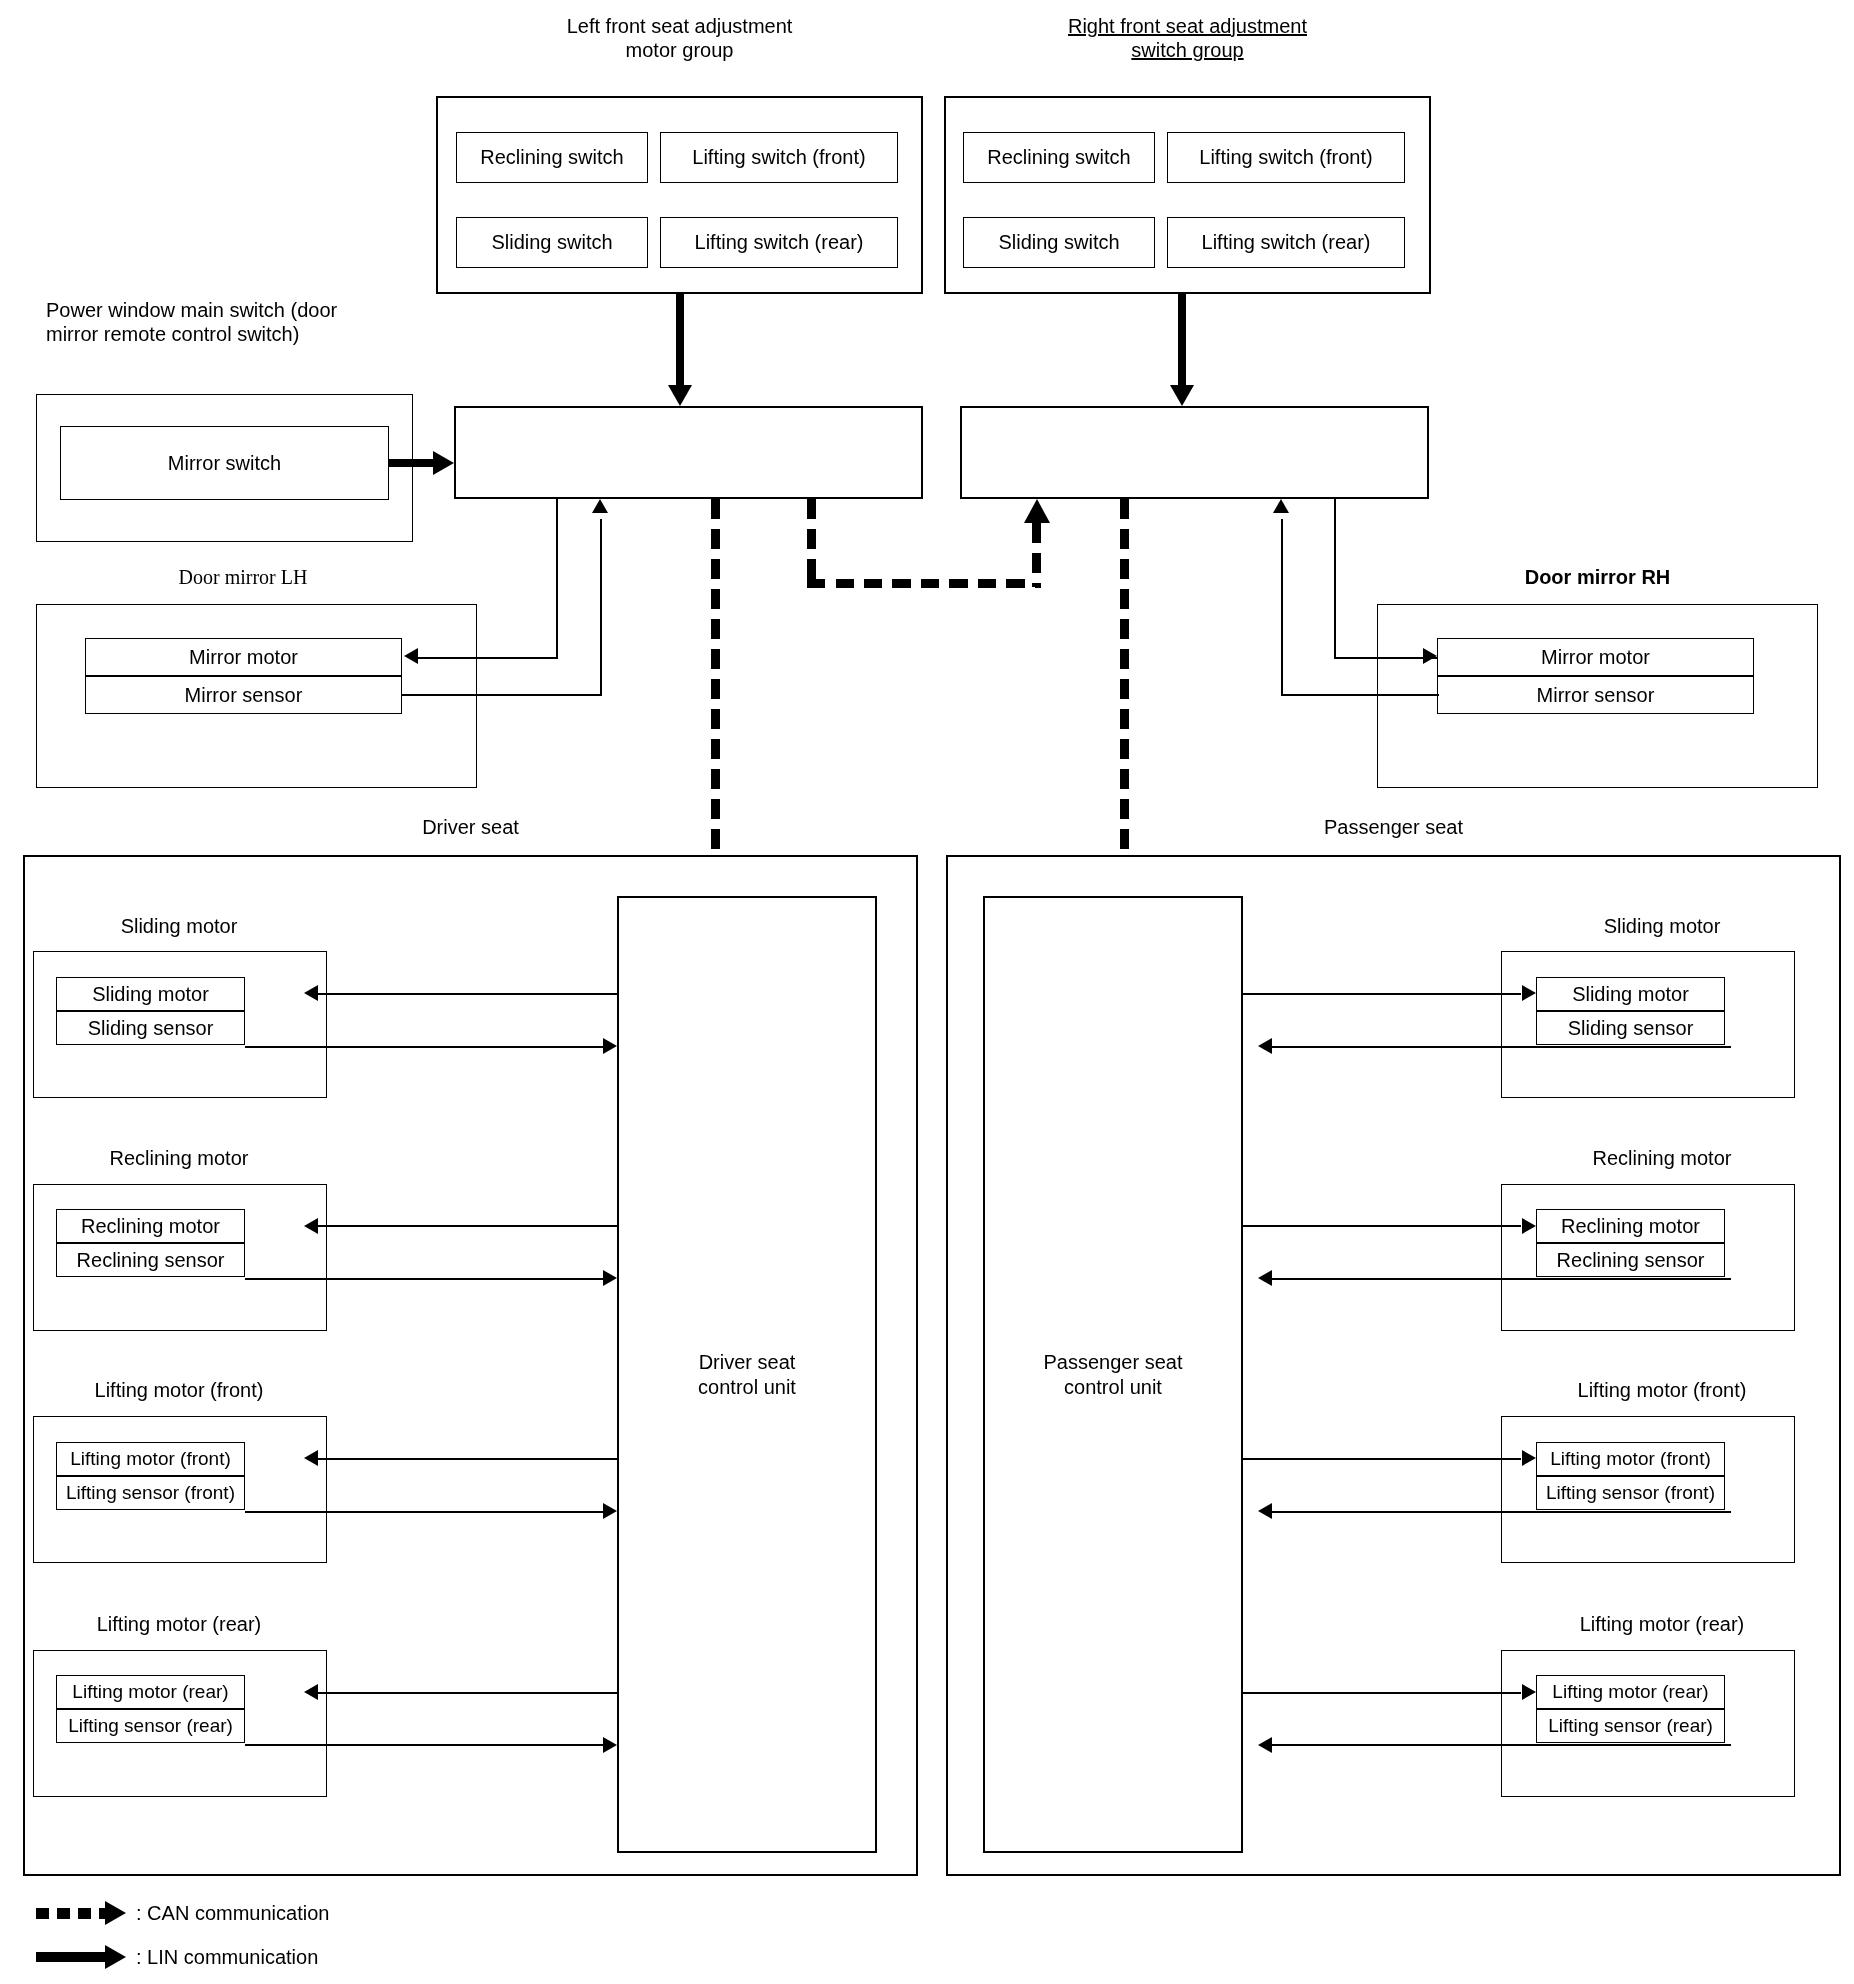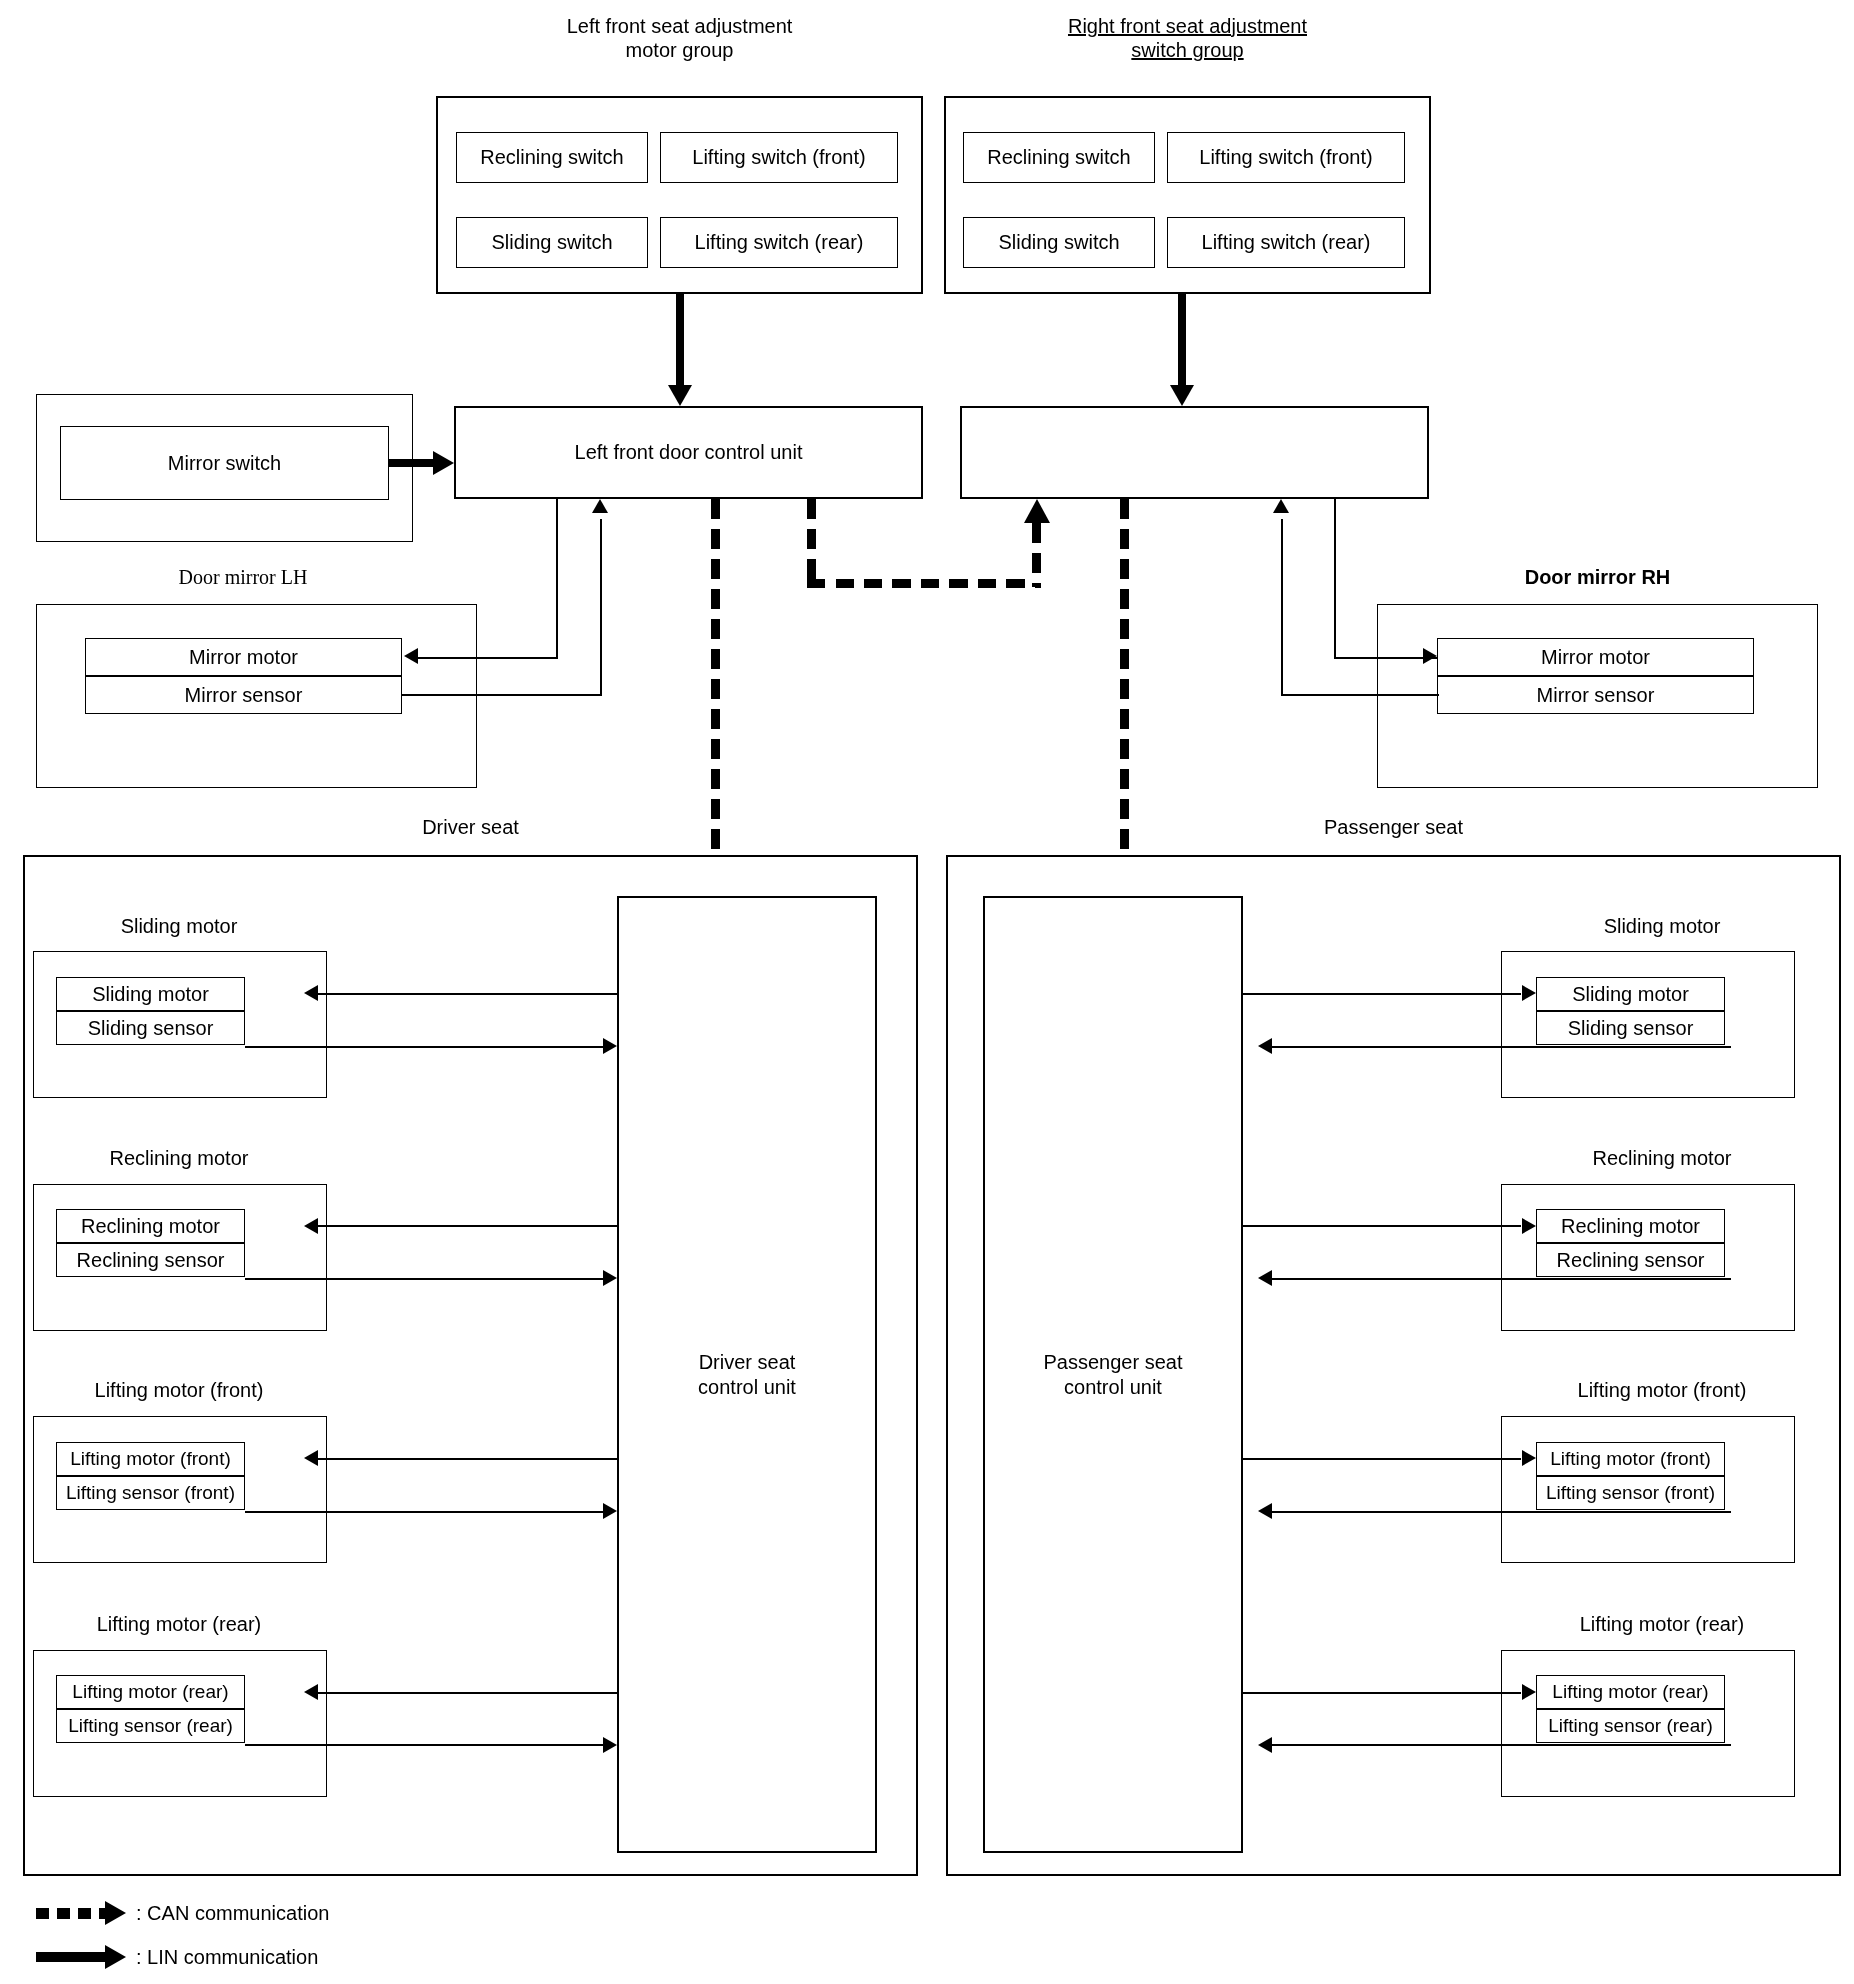--- a/index.html
+++ b/index.html
@@ -125,29 +125,30 @@
 
   <div class="box thin" style="left:1167px; top:217px; width:238px; height:51px;"></div>
   <div class="boxtext" style="left:1167px; top:217px; width:238px; height:51px;">Lifting switch (rear)</div>
 
   <div class="lin-v" style="left:676px; top:294px; height:91px;"></div>
   <div class="lin-ah-d" style="left:668px; top:385px;"></div>
 
   <div class="lin-v" style="left:1178px; top:294px; height:91px;"></div>
   <div class="lin-ah-d" style="left:1170px; top:385px;"></div>
 
+  <div class="caption left" style="left:46px; top:298px; width:422px;">Power window main switch (door
+mirror remote control switch)</div>
   <div class="box thin" style="left:36px; top:394px; width:377px; height:148px;"></div>
   <div class="box thin" style="left:60px; top:426px; width:329px; height:74px;"></div>
   <div class="boxtext" style="left:60px; top:426px; width:329px; height:74px;">Mirror switch</div>
 
   <div class="lin-h" style="left:388px; top:459px; width:45px;"></div>
   <div class="lin-ah-r" style="left:433px; top:451px;"></div>
 
   <div class="box thick" style="left:454px; top:406px; width:469px; height:93px;"></div>
-  <div class="boxtext" style="left:454px; top:406px; width:469px; height:93px;">Left front door control unit</div>
 
   <div class="box thick" style="left:960px; top:406px; width:469px; height:93px;"></div>
 
   <div class="can-v" style="left:807px; top:499px; height:89px;"></div>
   <div class="can-h" style="left:807px; top:579px; width:234px;"></div>
   <div class="can-v" style="left:1032px; top:523px; height:64px;"></div>
   <div class="can-ah-u" style="left:1024px; top:499px;"></div>
 
   <div class="can-v" style="left:711px; top:499px; height:384px;"></div>
   <div class="can-ah-d" style="left:703px; top:882px;"></div>

